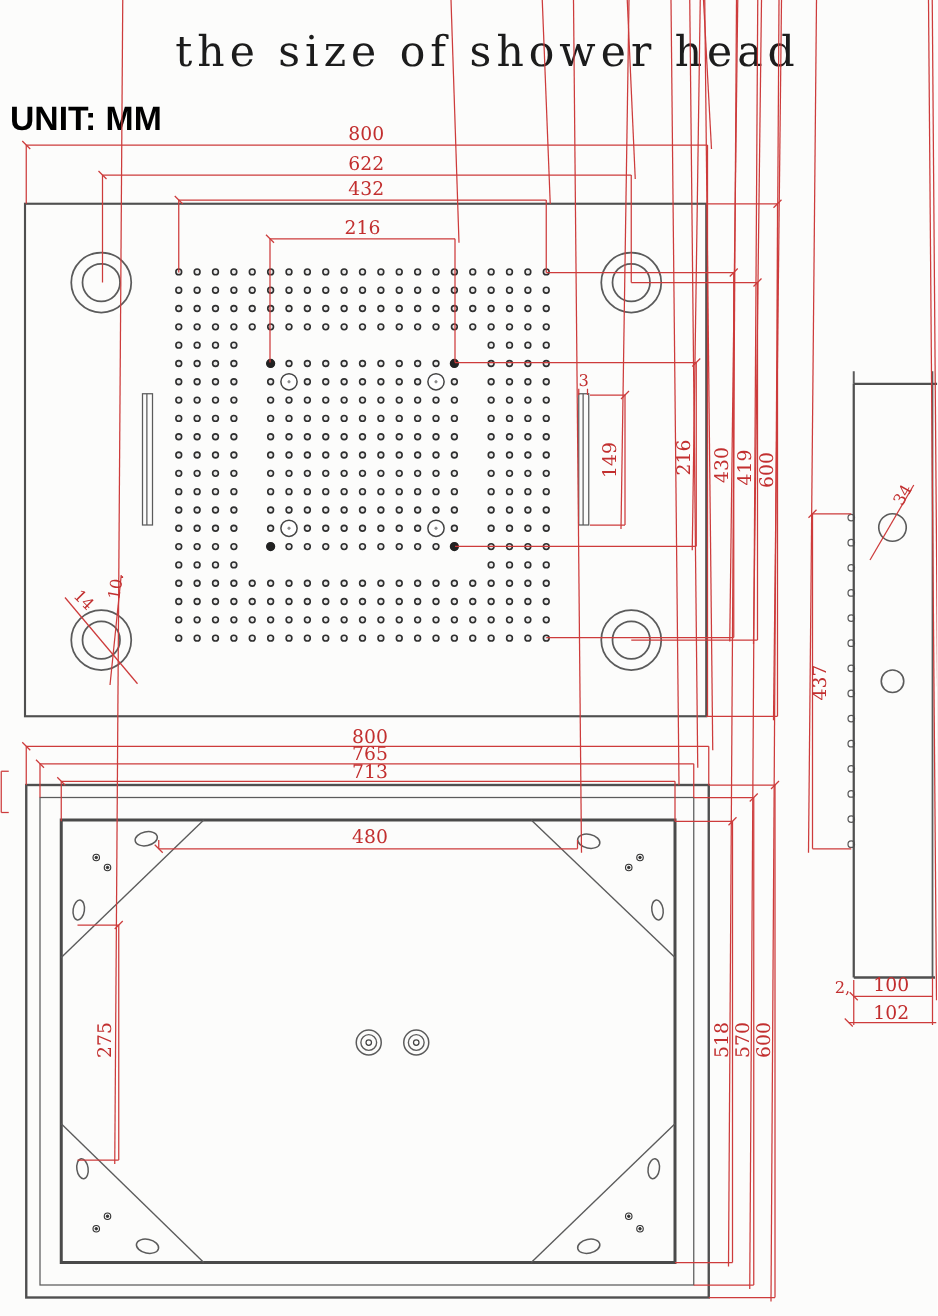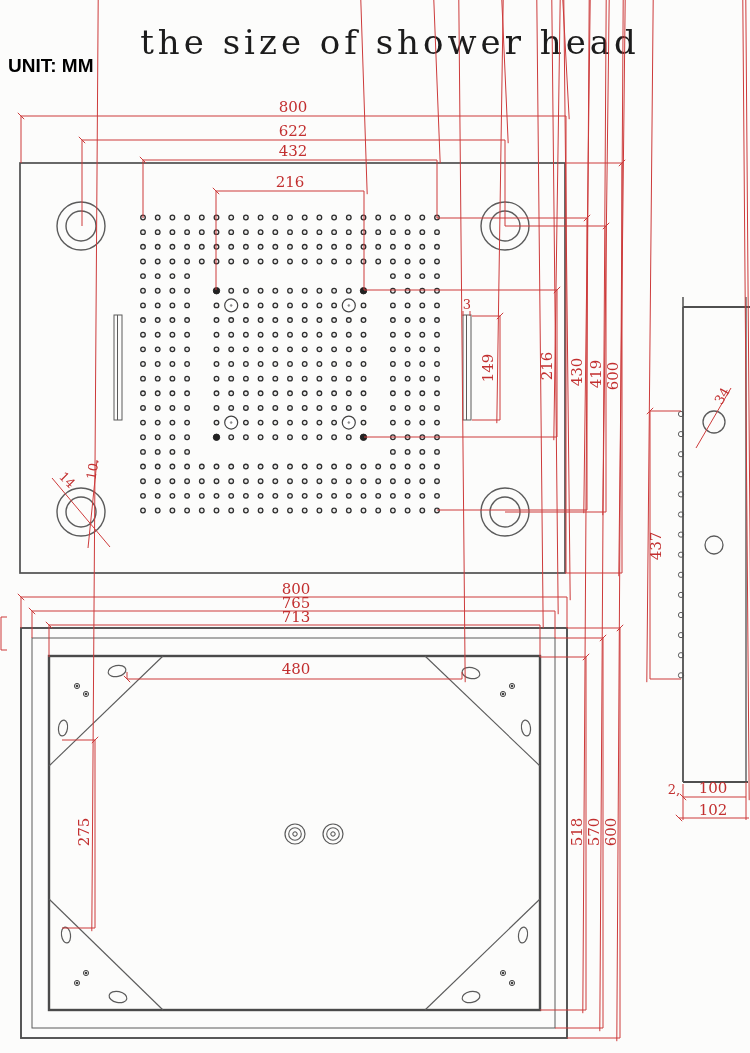--- a/index.html
+++ b/index.html
@@ -1,22 +1,22 @@
 <!DOCTYPE html>
 <html><head>
 <meta charset="utf-8">
 <style>
   html,body{margin:0;padding:0;background:#ffffff;}
   .canvas{position:relative;width:750px;height:1053px;background:#fcfcfb;overflow:hidden;
           font-family:"DejaVu Serif",serif;}
   .title{position:absolute;left:120px;top:22px;width:540px;text-align:center;
          font-family:"DejaVu Serif",serif;font-size:34px;letter-spacing:4px;
          color:#1c1c1c;white-space:nowrap;}
-  .unit{position:absolute;left:8px;top:55px;
-        font-family:"Liberation Sans",sans-serif;font-weight:bold;font-size:19px;
+  .unit{position:absolute;left:8px;top:80px;
+        font-family:"Liberation Sans",sans-serif;font-weight:bold;font-size:27px;
         color:#000;letter-spacing:0px;text-align:right;}
   svg{position:absolute;left:0;top:0;}
   text.dim{font-family:"DejaVu Serif",serif;font-size:15px;fill:#c22f2f;}
   text.dim-sm{font-family:"DejaVu Serif",serif;font-size:13px;fill:#c22f2f;}
 </style>
 </head>
 <body>
 
 <div class="canvas">
   <div class="title">the size of shower head</div>

